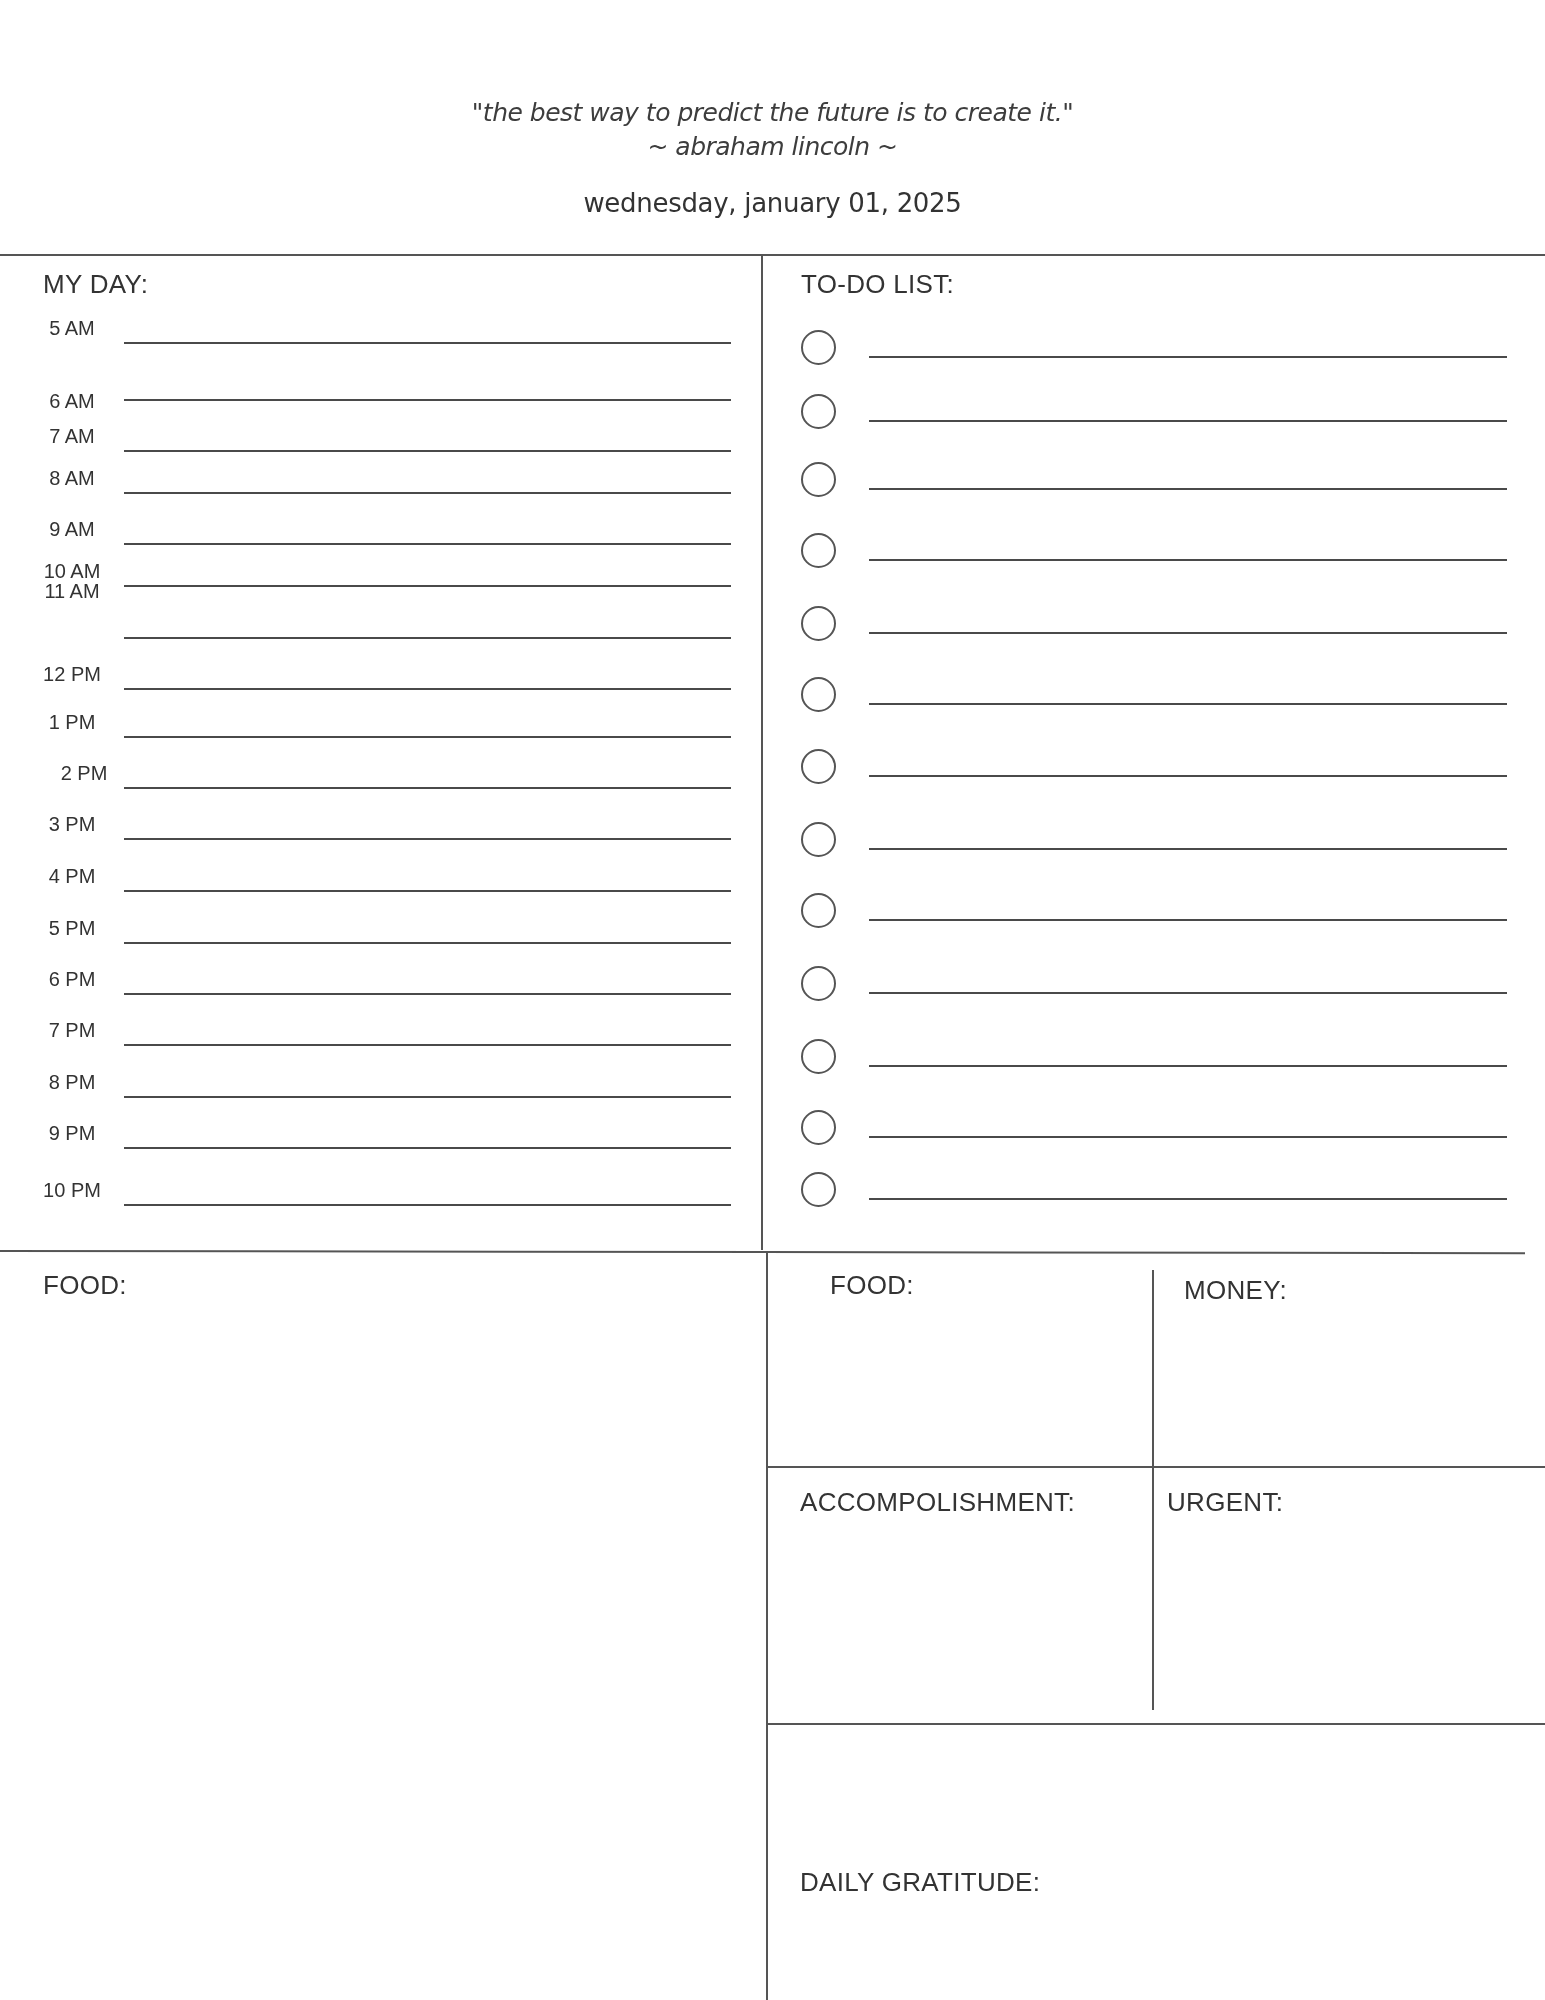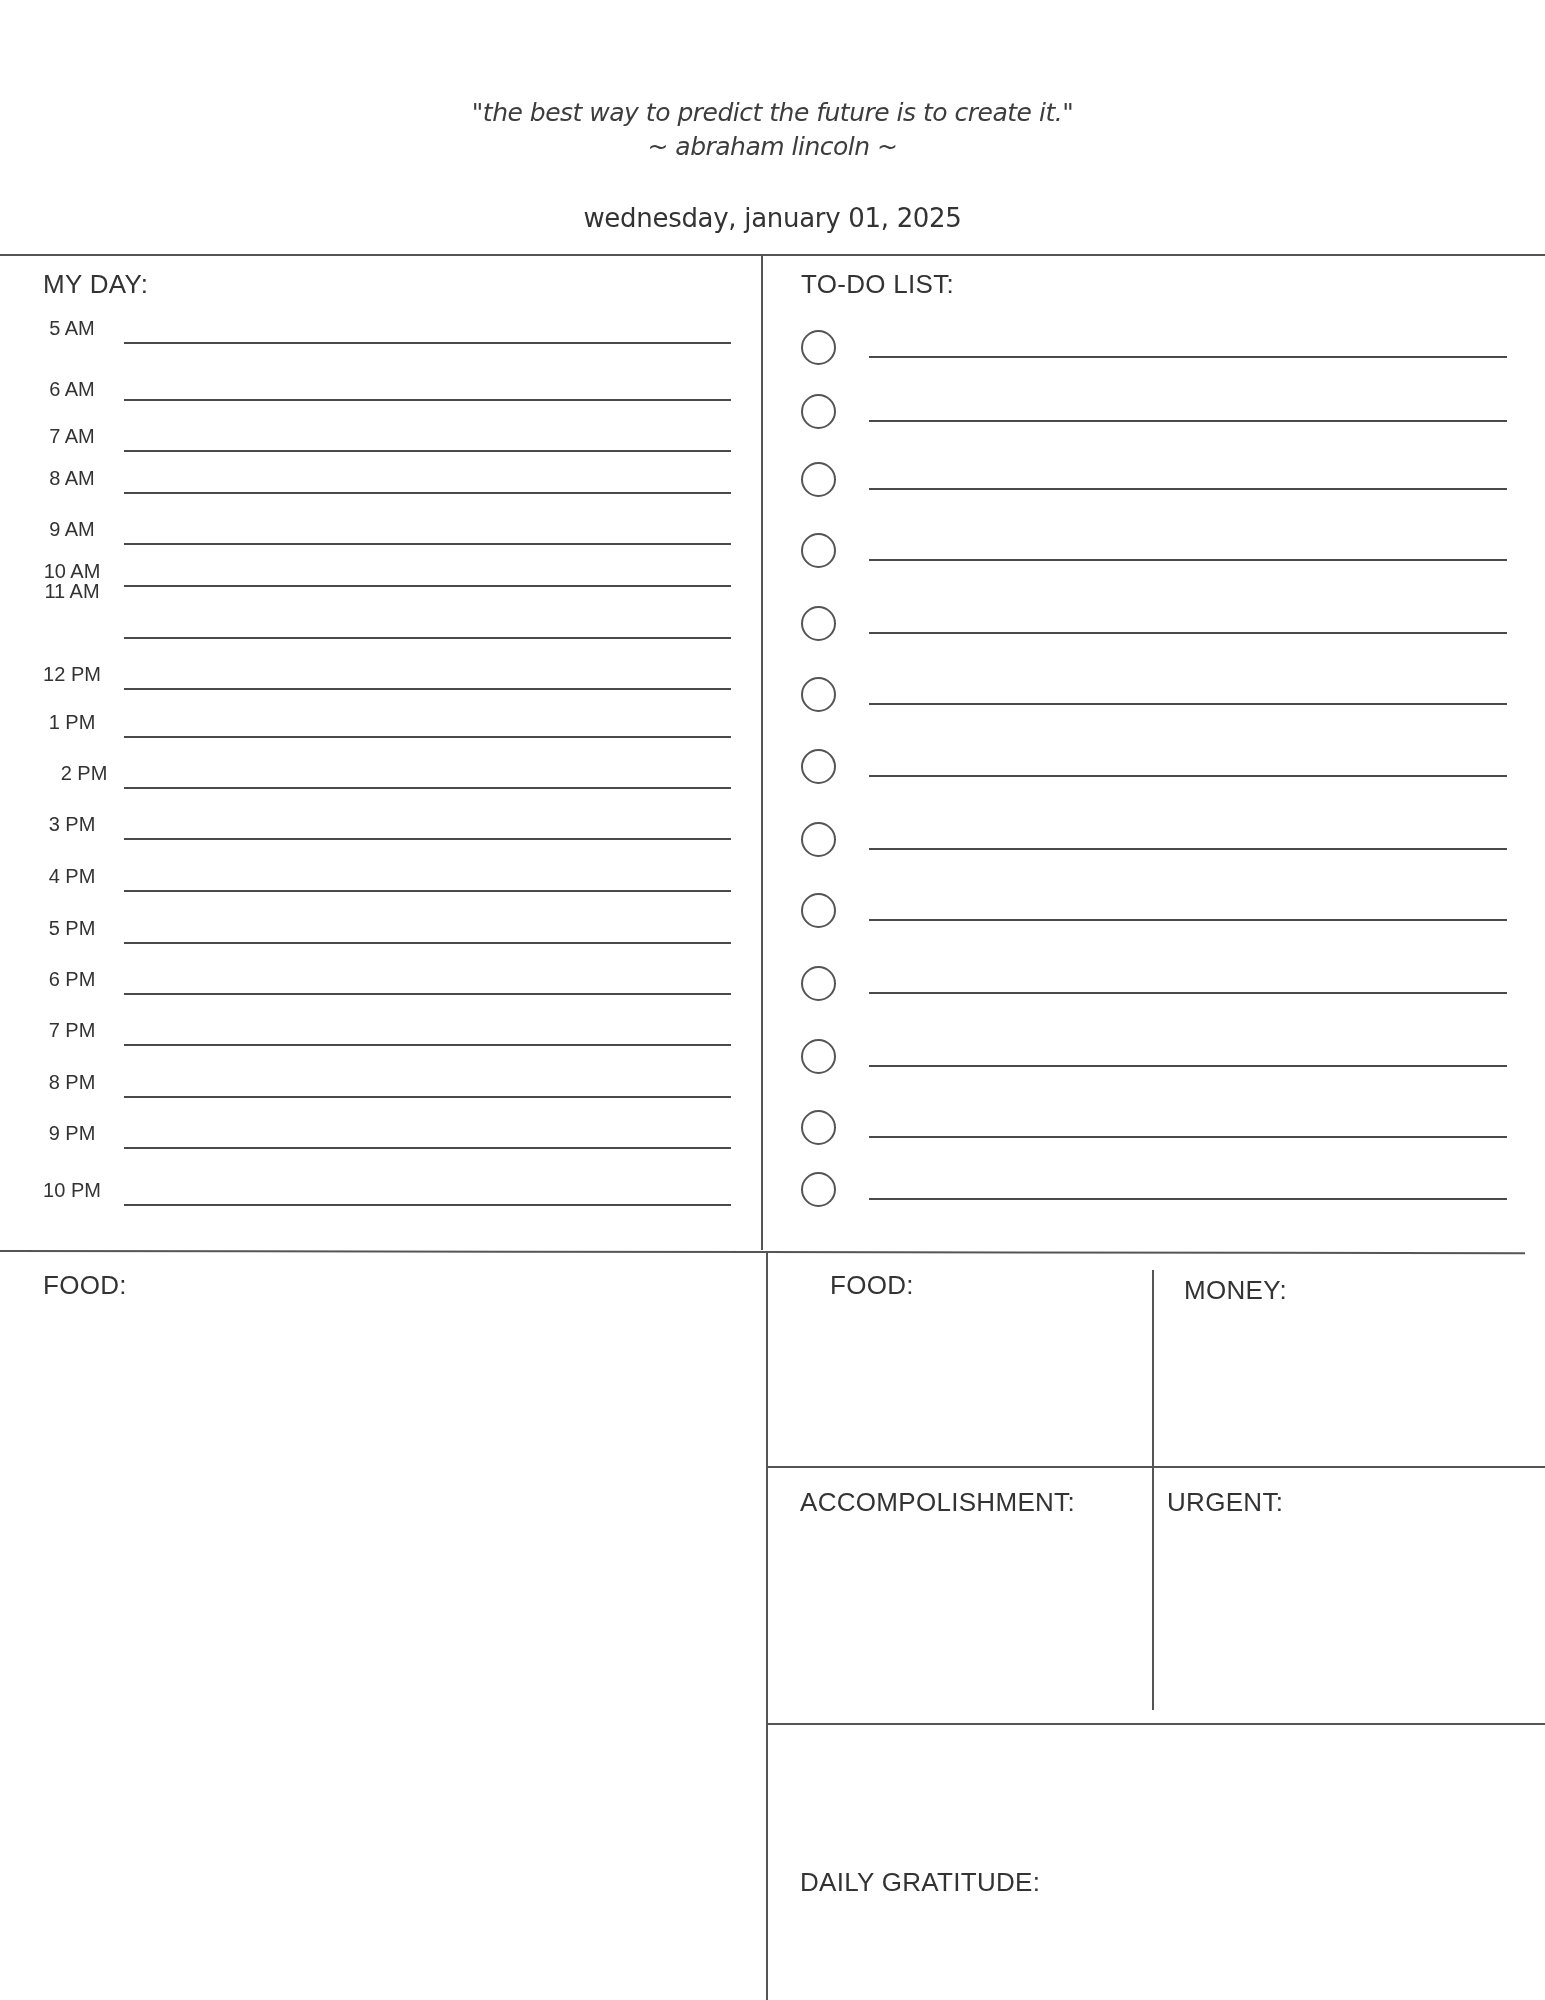--- a/index.html
+++ b/index.html
@@ -13,38 +13,38 @@
   .time-label{font-size:20px;color:#333;width:90px;text-align:center;}
   .time-line{background:#4a4a4a;height:2px;}
   .todo-circle{width:35px;height:35px;border:2px solid #555;border-radius:50%;box-sizing:border-box;}
   .todo-line{background:#4a4a4a;height:2px;}
 </style>
 </head>
 <body>
 
 <div class="abs quote" style="top:98px;">"the best way to predict the future is to create it."</div>
 <div class="abs quote" style="top:132px;">~ abraham lincoln ~</div>
-<div class="abs date" style="top:203px;text-align:center;">wednesday, january 01, 2025</div>
+<div class="abs date" style="top:188px;text-align:center;">wednesday, january 01, 2025</div>
 
 <div class="abs hline" style="left:0;top:254px;width:1545px;"></div>
 <div class="abs vline" style="left:761px;top:255px;height:995px;"></div>
 <div class="abs hline" style="left:0;top:1250px;width:1525px;transform:rotate(0.08deg);transform-origin:left;"></div>
 <div class="abs vline" style="left:766px;top:1251px;height:749px;"></div>
 <div class="abs vline" style="left:1152px;top:1270px;height:440px;"></div>
 <div class="abs hline" style="left:767px;top:1466px;width:778px;"></div>
 <div class="abs hline" style="left:768px;top:1723px;width:777px;"></div>
 
 <div class="abs section-title" style="left:43px;top:269px;">MY DAY:</div>
 <div id="myday">
     <div>
       <div class="abs time-label" style="left: 27px; top: 317px;">5 AM</div>
       <div class="abs time-line" style="left: 124px; top: 342px; width: 607px;"></div>
     </div>
     <div>
-      <div class="abs time-label" style="left: 27px; top: 378px;">6 AM</div>
+      <div class="abs time-label" style="left: 27px; top: 390px;">6 AM</div>
       <div class="abs time-line" style="left: 124px; top: 399px; width: 607px;"></div>
     </div>
     <div>
       <div class="abs time-label" style="left: 27px; top: 425px;">7 AM</div>
       <div class="abs time-line" style="left: 124px; top: 450px; width: 607px;"></div>
     </div>
     <div>
       <div class="abs time-label" style="left: 27px; top: 467px;">8 AM</div>
       <div class="abs time-line" style="left: 124px; top: 492px; width: 607px;"></div>
     </div>

